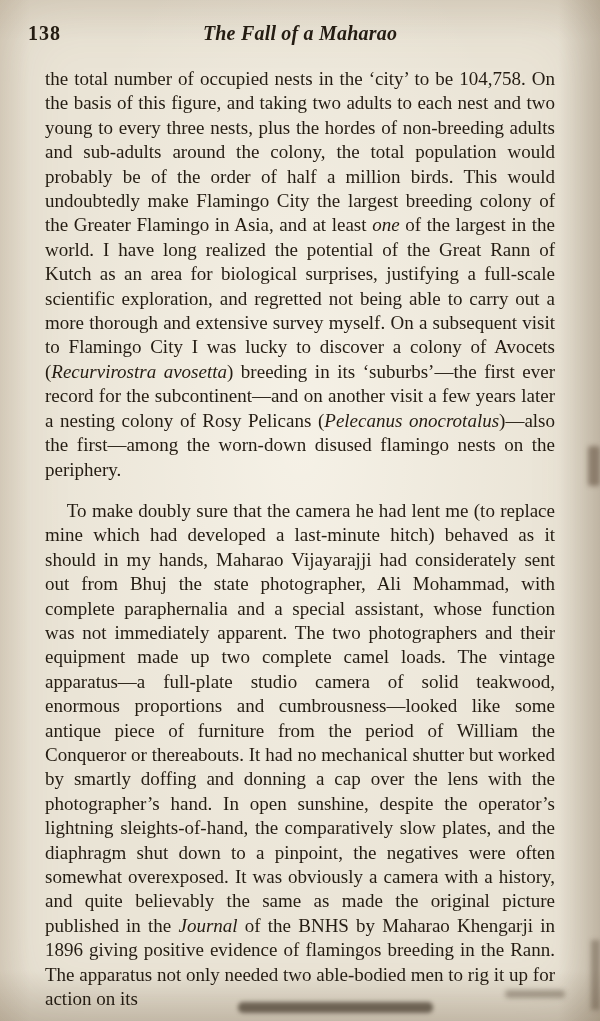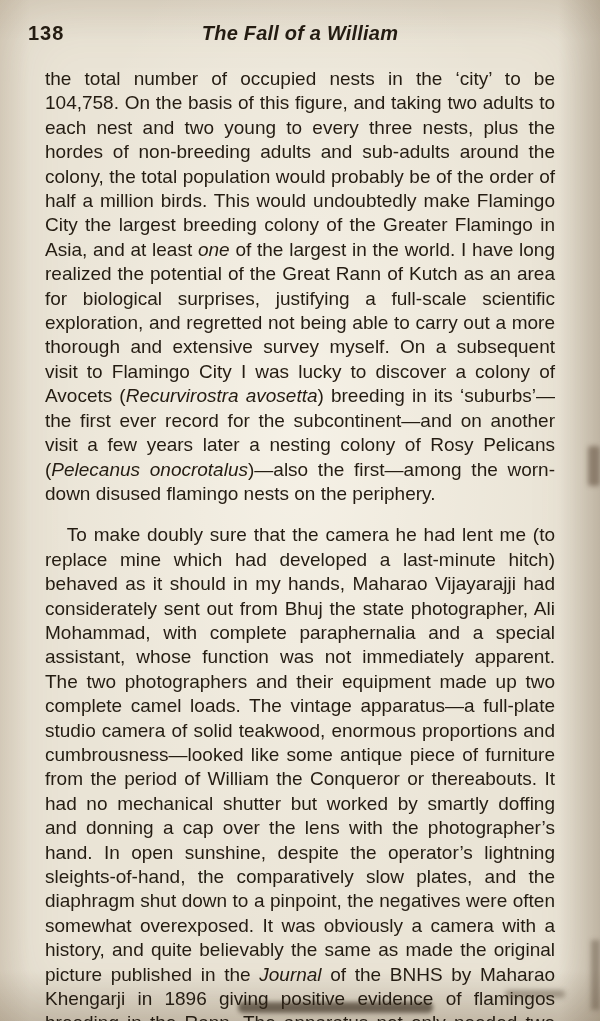--- a/index.html
+++ b/index.html
@@ -12,21 +12,21 @@
     width: 600px;
     height: 1021px;
     margin: 0 auto;
     overflow: hidden;
     background-color: #eae4d6;
     background-image:
       radial-gradient(ellipse at 50% 42%, rgba(255,252,244,0.55) 0%, rgba(255,252,244,0) 62%),
       linear-gradient(to right, rgba(140,115,85,0.14) 0%, rgba(0,0,0,0) 5%, rgba(0,0,0,0) 93%, rgba(95,75,50,0.25) 100%),
       linear-gradient(to bottom, rgba(140,115,85,0.10) 0%, rgba(0,0,0,0) 4%, rgba(0,0,0,0) 95%, rgba(95,75,50,0.22) 100%);
     box-shadow: inset 0 0 70px rgba(110,90,60,0.18);
-    font-family: Liberation Sans, sans-serif;
+    font-family: Liberation Serif, serif;
     color: #241c12;
   }
   .header {
     position: relative;
     height: 28px;
     margin: 22px 28px 10px 28px;
   }
   .page-number {
     position: absolute;
     left: 0;
@@ -101,21 +101,21 @@
     border-radius: 4px;
   }
 </style>
 </head>
 <body>
 
 <div class="page">
 
   <div class="header">
     <span class="page-number">138</span>
-    <span class="running-title">The Fall of a William</span>
+    <span class="running-title">The Fall of a Maharao</span>
   </div>
 
   <div class="body-text">
       <p class="para"><span>the total number of occupied nests in the ‘city’ to be 104,758. On the basis of this figure, and taking two adults to each nest and two young to every three nests, plus the hordes of non-breeding adults and sub-adults around the colony, the total population would probably be of the order of half a million birds. This would undoubtedly make Flamingo City the largest breeding colony of the Greater Flamingo in Asia, and at least </span><span class="italic">one</span><span> of the largest in the world. I have long realized the potential of the Great Rann of Kutch as an area for biological surprises, justifying a full-scale scientific exploration, and regretted not being able to carry out a more thorough and extensive survey myself. On a subsequent visit to Flamingo City I was lucky to discover a colony of Avocets (</span><span class="italic">Recurvirostra avosetta</span><span>) breeding in its ‘suburbs’—the first ever record for the subcontinent—and on another visit a few years later a nesting colony of Rosy Pelicans (</span><span class="italic">Pelecanus onocrotalus</span><span>)—also the first—among the worn-down disused flamingo nests on the periphery.</span></p>
       <p class="para indent"><span>To make doubly sure that the camera he had lent me (to replace mine which had developed a last-minute hitch) behaved as it should in my hands, Maharao Vijayarajji had considerately sent out from Bhuj the state photographer, Ali Mohammad, with complete paraphernalia and a special assistant, whose function was not immediately apparent. The two photographers and their equipment made up two complete camel loads. The vintage apparatus—a full-plate studio camera of solid teakwood, enormous proportions and cumbrousness—looked like some antique piece of furniture from the period of William the Conqueror or thereabouts. It had no mechanical shutter but worked by smartly doffing and donning a cap over the lens with the photographer’s hand. In open sunshine, despite the operator’s lightning sleights-of-hand, the comparatively slow plates, and the diaphragm shut down to a pinpoint, the negatives were often somewhat overexposed. It was obviously a camera with a history, and quite believably the same as made the original picture published in the </span><span class="italic">Journal</span><span> of the BNHS by Maharao Khengarji in 1896 giving positive evidence of flamingos breeding in the Rann. The apparatus not only needed two able-bodied men to rig it up for action on its</span></p>
     </div>
 
   <div class="smudge smudge-right-mid"></div>
   <div class="smudge smudge-right-low"></div>
   <div class="smudge smudge-bottom"></div>

